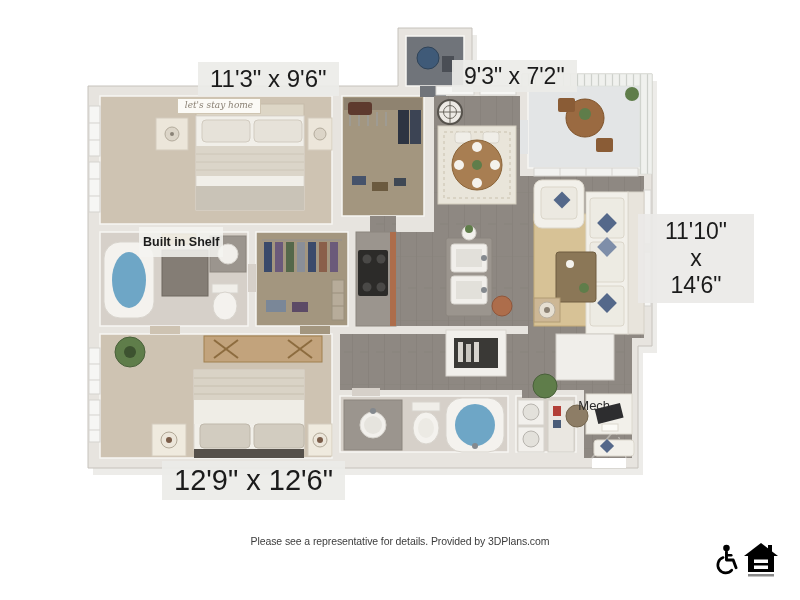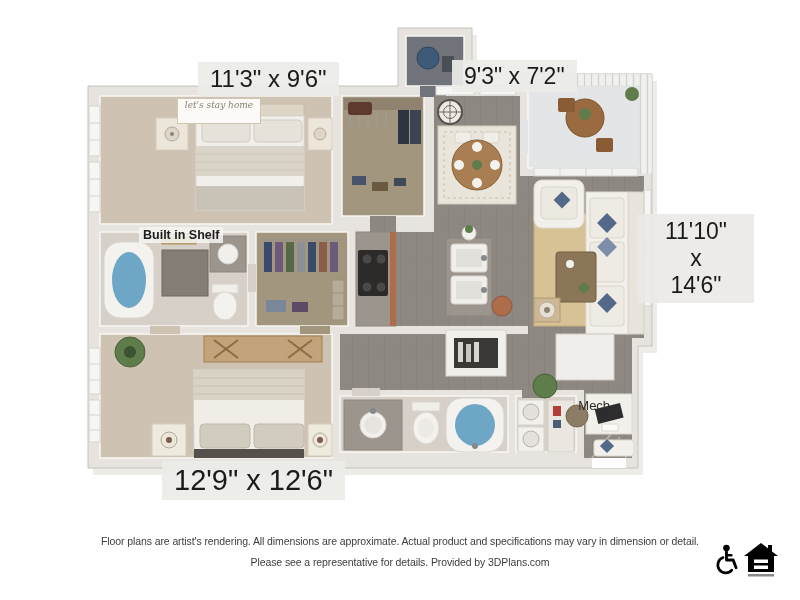--- a/index.html
+++ b/index.html
@@ -27,24 +27,24 @@
     font-size:23px;
     line-height:27px;
     padding:4px 10px;
   }
   .anno{
     position:absolute;
     color:#1c1c1c;
     background:rgba(245,244,241,0.85);
     white-space:nowrap;
   }
-  .anno-shelf{font-size:12.5px;font-weight:bold;padding:1px 4px;}
+  .anno-shelf{font-size:12.5px;font-weight:bold;padding:8px 4px;}
   .anno-mech{font-size:13px;transform:translateX(-50%);background:transparent;color:#2b2b2b;margin-top:48px;}
   .wall-sign{
-    position:absolute;left:177px;top:98px;width:84px;height:26px;
+    position:absolute;left:177px;top:98px;width:84px;height:16px;
     background:#fbfaf6;border:1px solid #cfc5b2;box-sizing:border-box;
     font-family:"DejaVu Serif",serif;font-style:italic;
     font-size:9px;line-height:13px;color:#8a8174;text-align:center;
     overflow:hidden;
   }
   .footer{
     position:absolute;left:40px;right:40px;top:531px;
     text-align:center;color:#3d3d3d;
     font-size:10.5px;line-height:21px;letter-spacing:-0.1px;
   }
@@ -330,21 +330,20 @@
   <div>x</div>
   <div>14'6"</div>
 </div>
 <div class="dim dim-xl" style="left:162px;top:461px;">12'9" x 12'6"</div>
 
 <div class="anno anno-shelf" style="left:139px;top:227px;">Built in Shelf</div>
 <div class="anno anno-mech" style="left:596px;top:350px;">Mech.</div>
 <div class="wall-sign">let's stay home</div>
 
 <div class="footer">
-  <div>Floor plans are artist's rendering. All dimensions are approximate. Actual product and specifications may vary in dimension or detail.</div>
   <div>Please see a representative for details. Provided by 3DPlans.com</div>
 </div>
 
 <div class="footer-icons">
   <svg width="25" height="32" viewBox="0 0 26 32">
     <circle cx="14" cy="4.6" r="3.4" fill="#000"></circle>
     <path d="M14,8.5 L14,17 L21,17 L24,25" stroke="#000" stroke-width="3" fill="none" stroke-linecap="round" stroke-linejoin="round"></path>
     <path d="M14,12 L19,12" stroke="#000" stroke-width="2.6" stroke-linecap="round"></path>
     <path d="M10.5,14.5 A8.2,8.2 0 1 0 19.5,27.5" stroke="#000" stroke-width="2.8" fill="none" stroke-linecap="round"></path>
   </svg>

